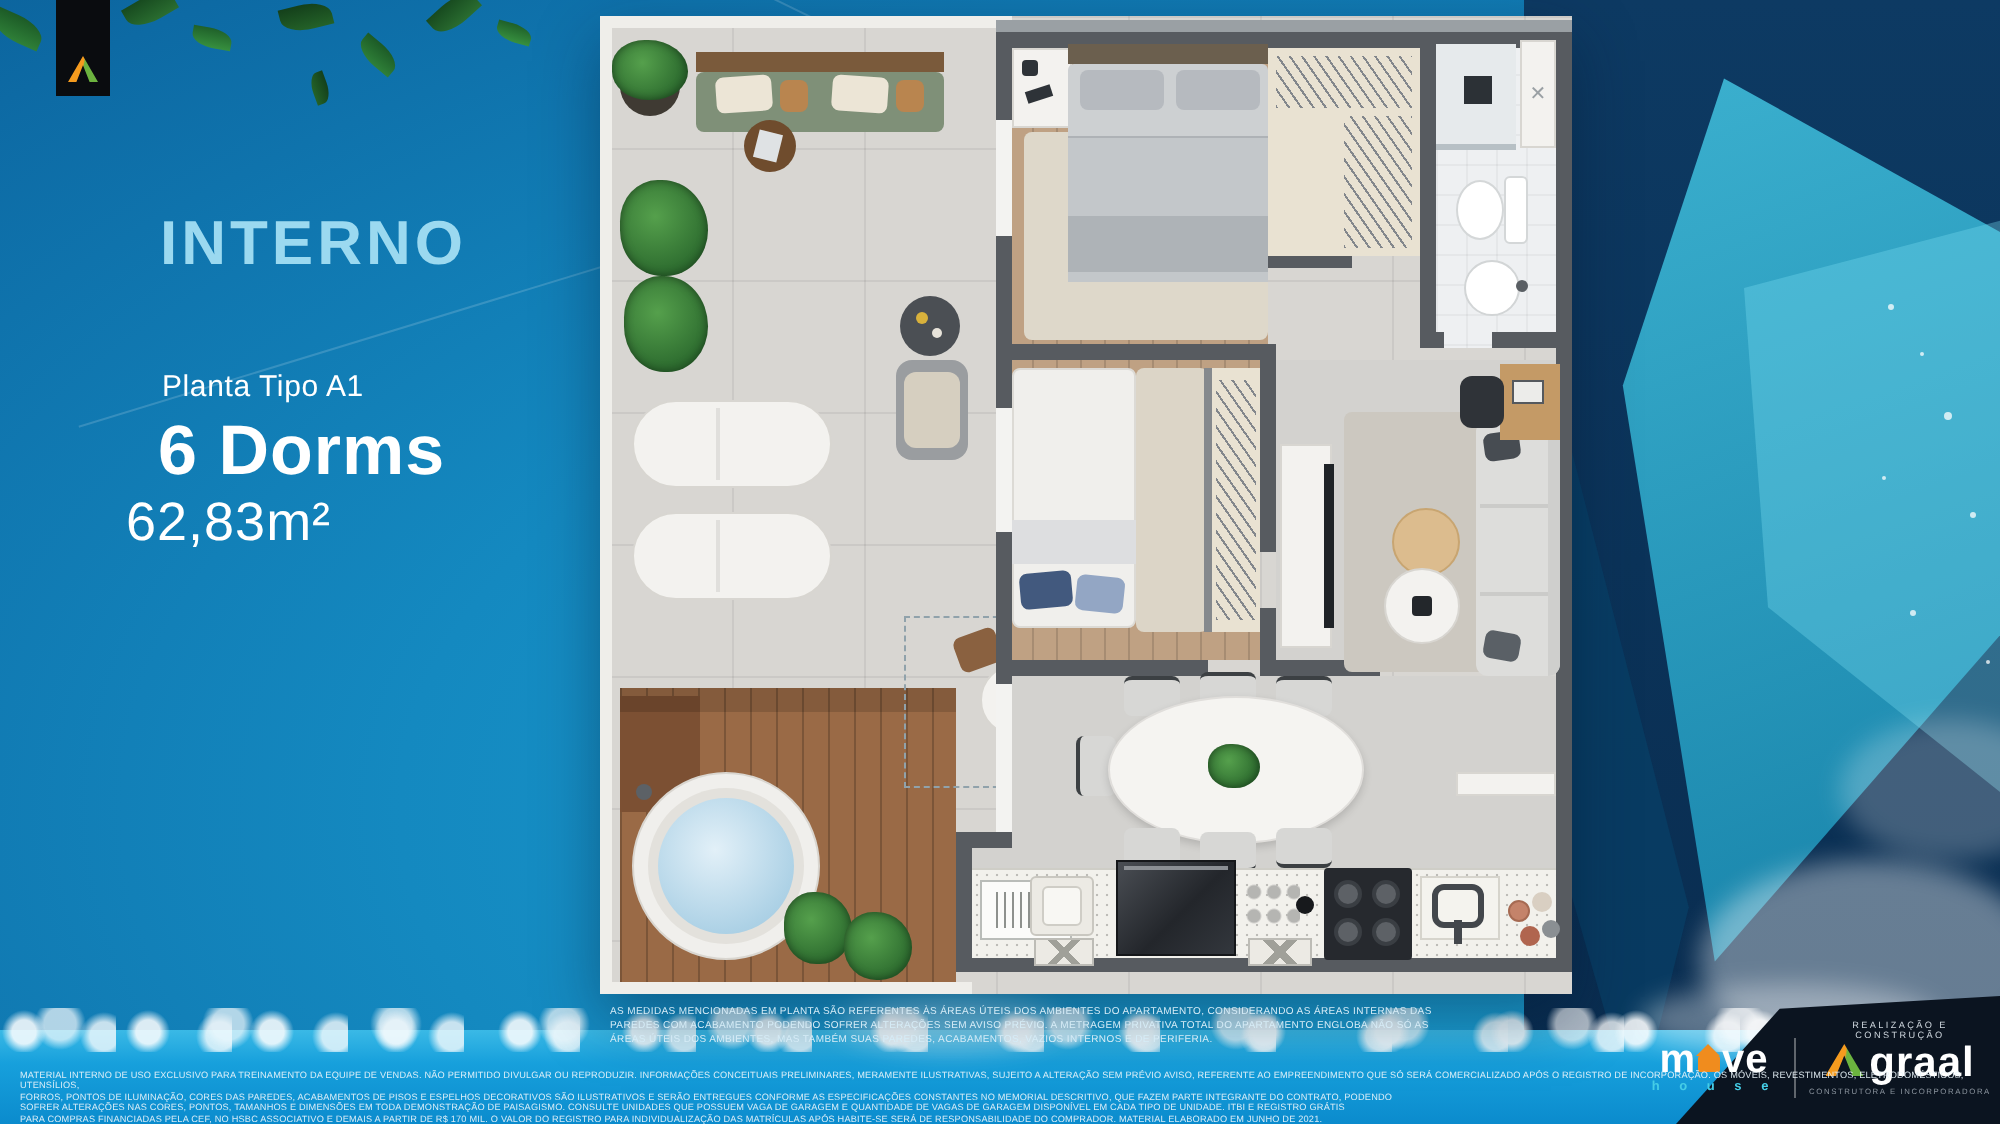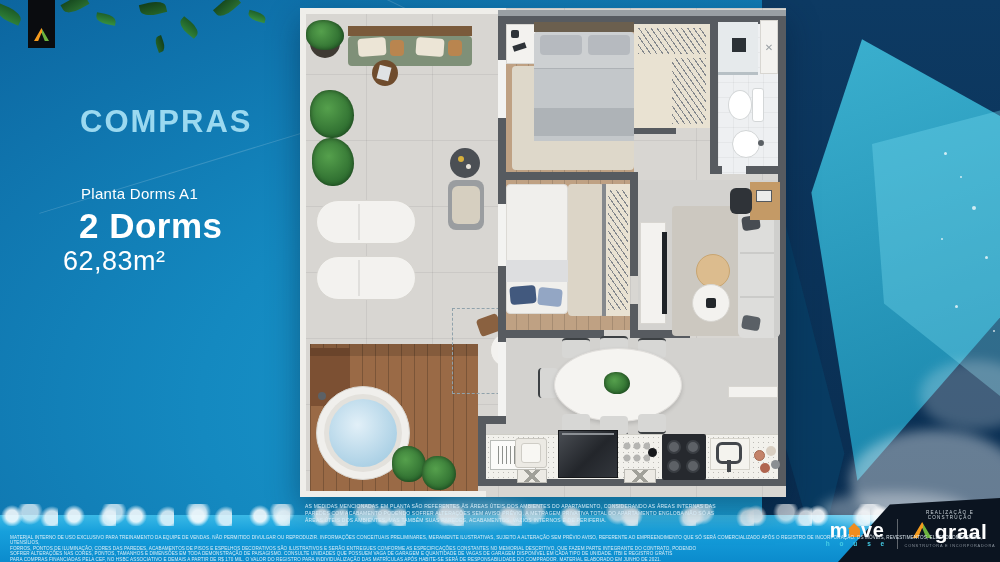--- a/index.html
+++ b/index.html
@@ -93,23 +93,23 @@
   <div class="abs leaf" style="left:140px;top:2px;background:linear-gradient(#14401b,#246228);transform:rotate(-14deg);"></div>
   <div class="abs leaf" style="left:178px;top:22px;background:linear-gradient(#1c5a26,#2f8038);transform:rotate(40deg);width:22px;height:11px;"></div>
   <div class="abs leaf" style="left:214px;top:0px;background:linear-gradient(#174a1f,#2a6d30);transform:rotate(-42deg);"></div>
   <div class="abs leaf" style="left:248px;top:12px;background:linear-gradient(#1f6029,#37903f);transform:rotate(16deg);width:18px;height:9px;"></div>
   <div class="abs leaf" style="left:152px;top:40px;background:linear-gradient(#14401b,#246228);transform:rotate(70deg);width:16px;height:8px;"></div>
 
   <div class="abs" style="left:28px;top:0;width:27px;height:48px;background:#0a0c0f;"></div>
   <div class="abs tri-a" style="left:34px;top:28px;width:15px;height:13px;"></div>
 
   <div>
-    <div class="abs headline" style="left:80px;top:104px;">COMPRAS</div>
-    <div class="abs plan-label" style="left:81px;top:185px;">Planta Dorms A1</div>
-    <div class="abs dorms" style="left:79px;top:206px;">2 Dorms</div>
+    <div class="abs headline" style="left:80px;top:104px;">INTERNO</div>
+    <div class="abs plan-label" style="left:81px;top:185px;">Planta Tipo A1</div>
+    <div class="abs dorms" style="left:79px;top:206px;">6 Dorms</div>
     <div class="abs area" style="left:63px;top:246px;">62,83m²</div>
   </div>
 
   <div class="abs" id="plan">
     <div class="abs terrace-floor"></div>
 
     <div class="abs parapet" style="left:0;top:0;width:6px;height:489px;"></div>
     <div class="abs parapet" style="left:0;top:0;width:206px;height:6px;"></div>
     <div class="abs parapet" style="left:0;top:483px;width:186px;height:6px;"></div>
 

